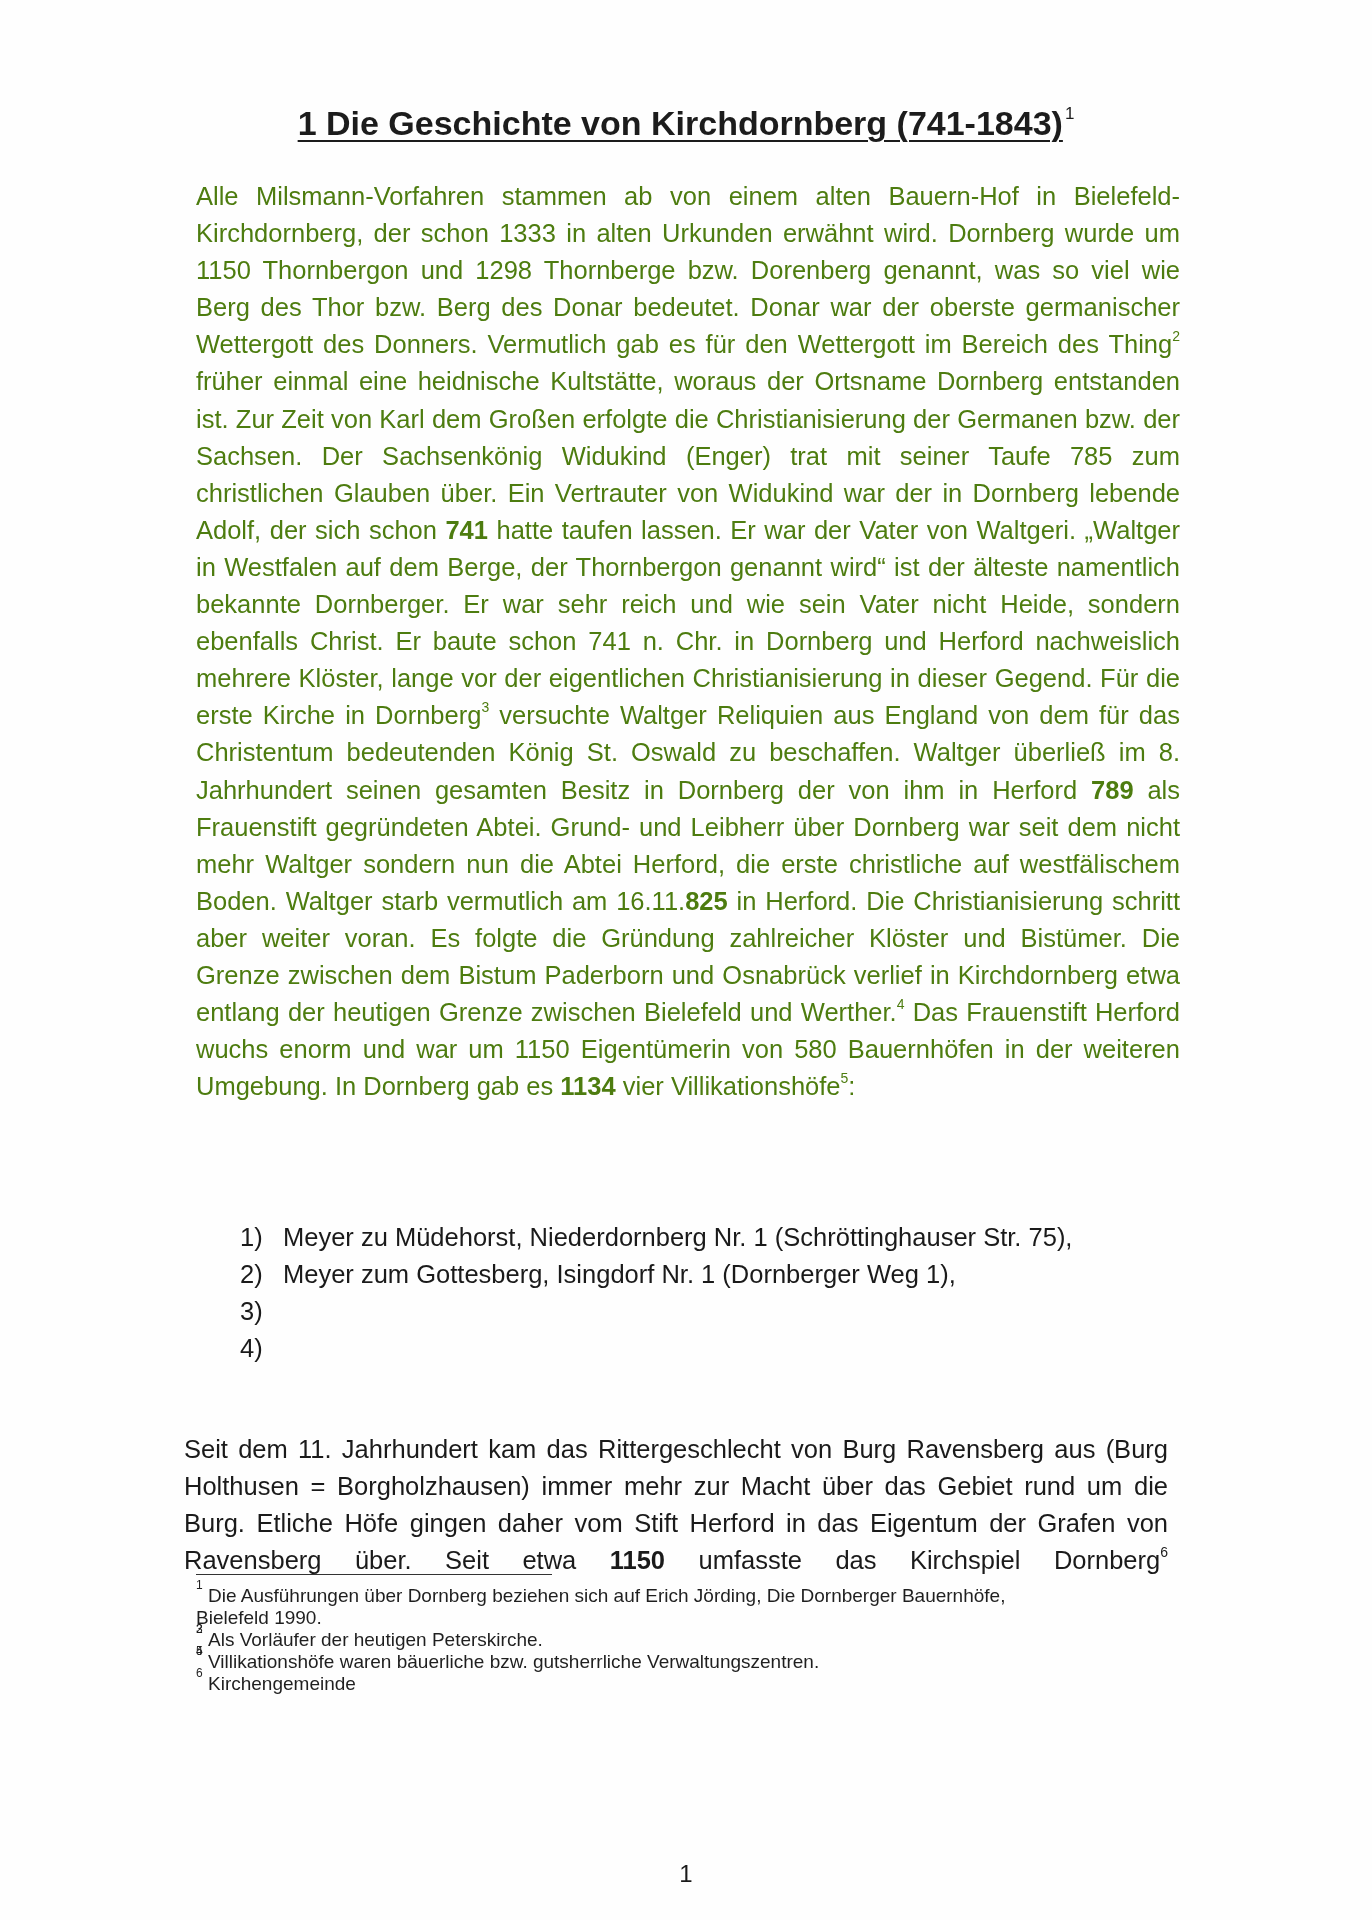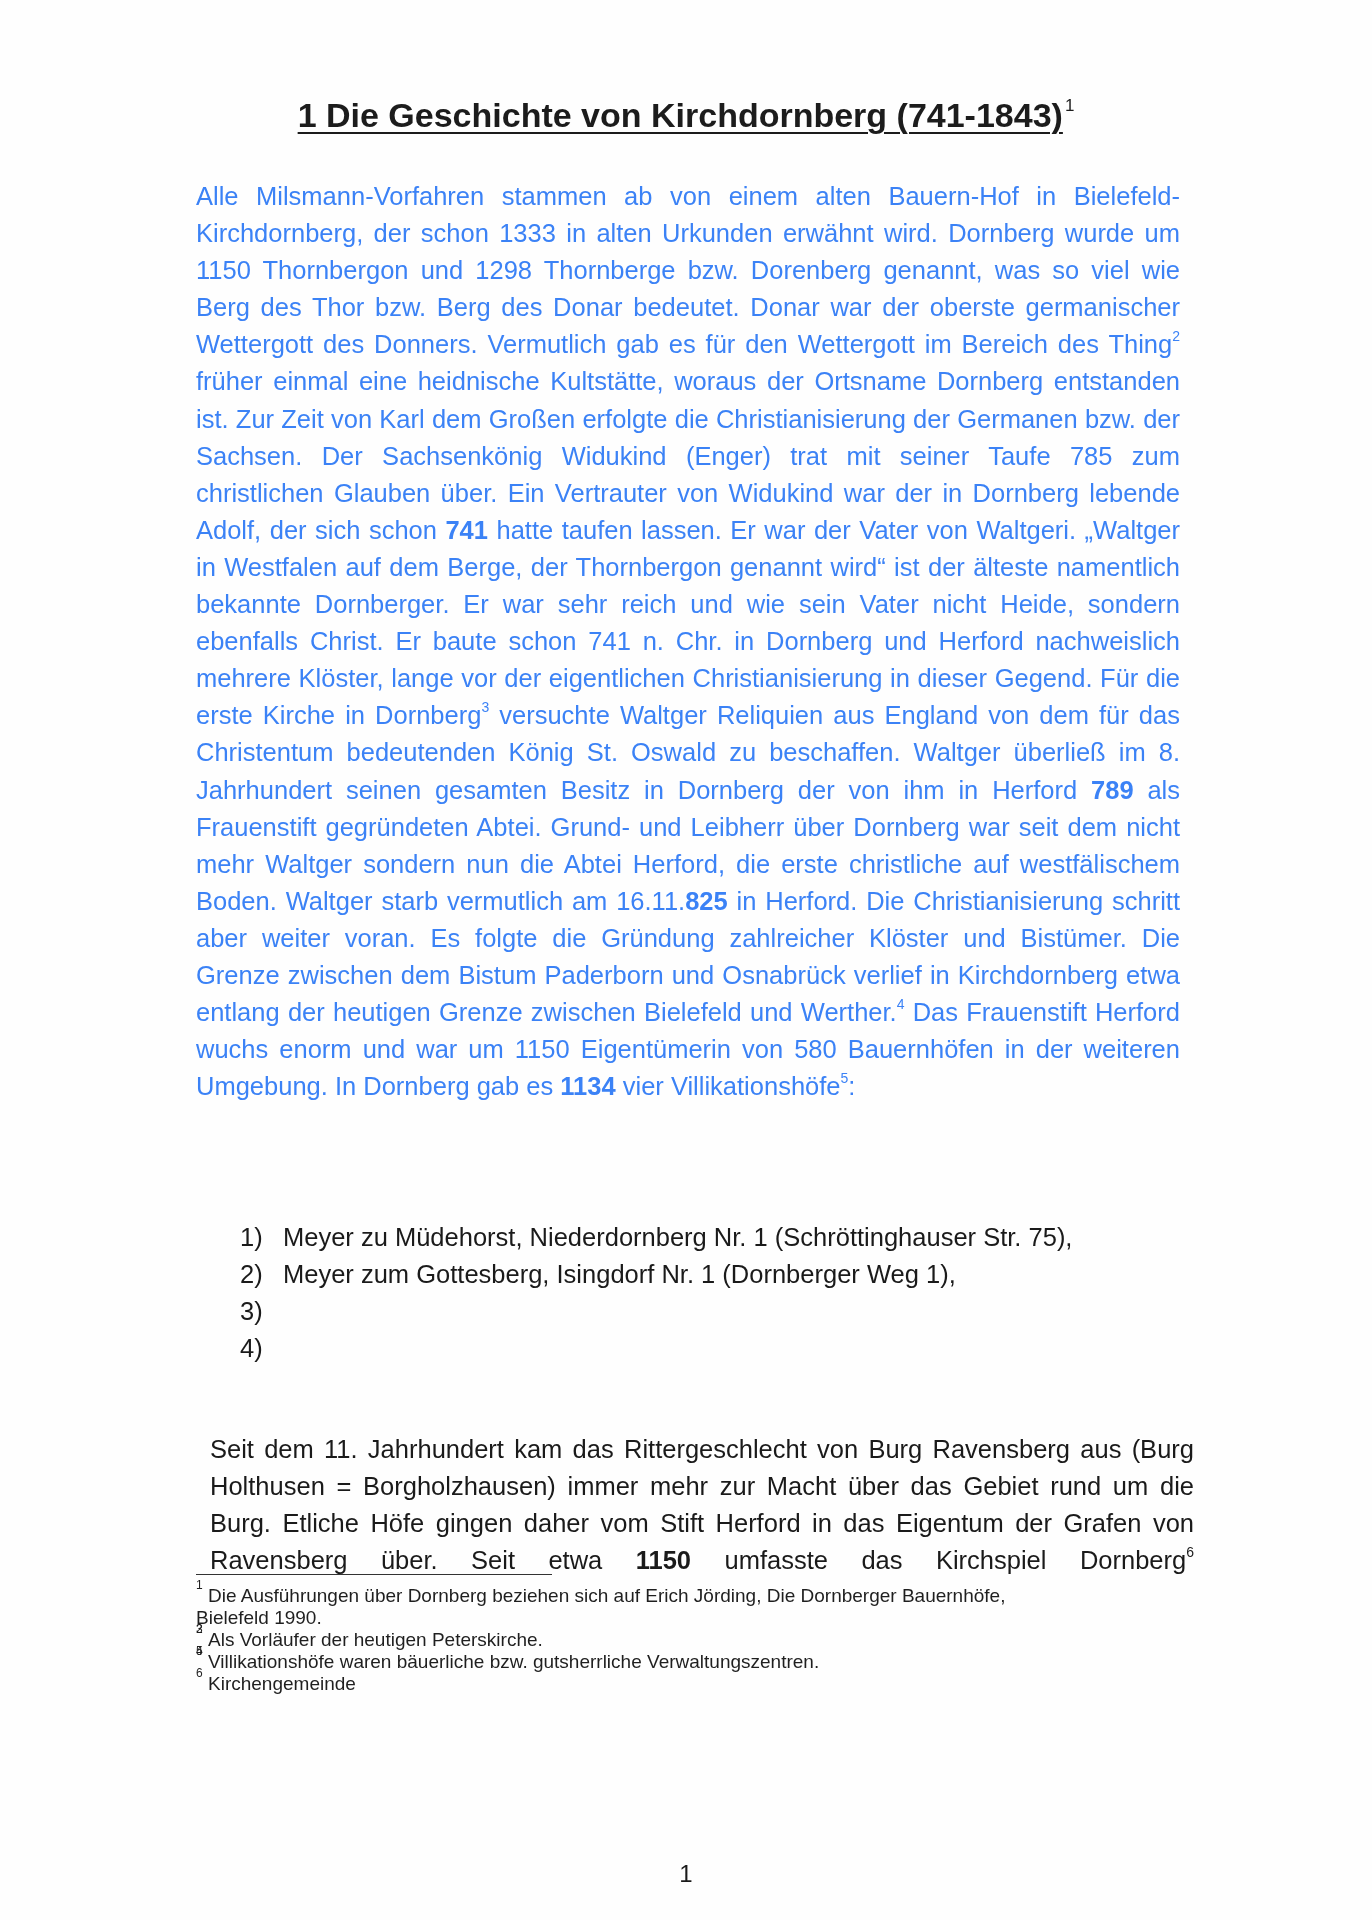--- a/index.html
+++ b/index.html
@@ -2,37 +2,37 @@
 <html><head>
   <meta charset="utf-8">
   <style>
     html, body { margin: 0; padding: 0; background: #ffffff; }
     body {
       width: 1372px; height: 1920px; position: relative; overflow: hidden;
       font-family: "Liberation Sans", sans-serif; color: #1a1a1a;
     }
     .page { position: absolute; left: 0; top: 0; width: 1372px; height: 1920px; background: #fefefe; }
     .title {
-      position: absolute; left: 0; width: 1372px; top: 96px;
+      position: absolute; left: 0; width: 1372px; top: 104px;
       text-align: center; font-size: 34px; font-weight: bold; color: #1c1c1c;
     }
     .title .t { text-decoration: underline; text-decoration-thickness: 2px; text-underline-offset: 5px; }
     .title sup { font-size: 17px; font-weight: normal; vertical-align: 16px; margin-left: 2px; }
     .body {
       position: absolute; left: 196px; width: 984px; top: 178px;
-      font-size: 25.5px; line-height: 37.1px; text-align: justify; color: #3b82f6;
+      font-size: 25.5px; line-height: 37.1px; text-align: justify; color: #4d7c0f;
     }
     .body p { margin: 0; }
     .body b { font-weight: bold; }
     .body sup { font-size: 14px; line-height: 0; vertical-align: 12px; }
     .list { position: absolute; left: 240px; top: 1219px; font-size: 25.5px; line-height: 37.1px; color: #1a1a1a; }
     .list .li { display: flex; white-space: nowrap; }
     .list .num { width: 43px; display: inline-block; }
     .body2 {
-      position: absolute; left: 210px; width: 984px; top: 1405px;
+      position: absolute; left: 184px; width: 984px; top: 1405px;
       font-size: 25.5px; line-height: 37.1px; text-align: justify; text-align-last: justify; color: #1a1a1a;
     }
     .body2 sup { font-size: 14px; line-height: 0; vertical-align: 12px; }
     .fn-rule { position: absolute; left: 196px; top: 1574px; width: 356px; height: 0; border-top: 1.5px solid #333; }
     .footnotes { position: absolute; left: 196px; top: 1585px; width: 984px; font-size: 19px; line-height: 22px; color: #1f1f1f; }
     .fn { display: flex; }
     .fn sup { font-size: 12px; line-height: 0; vertical-align: 9px; width: 12px; display: inline-block; }
     .page-num { position: absolute; left: 0; width: 1372px; top: 1860px; text-align: center; font-size: 24px; color: #1a1a1a; }
   </style>
 </head>

